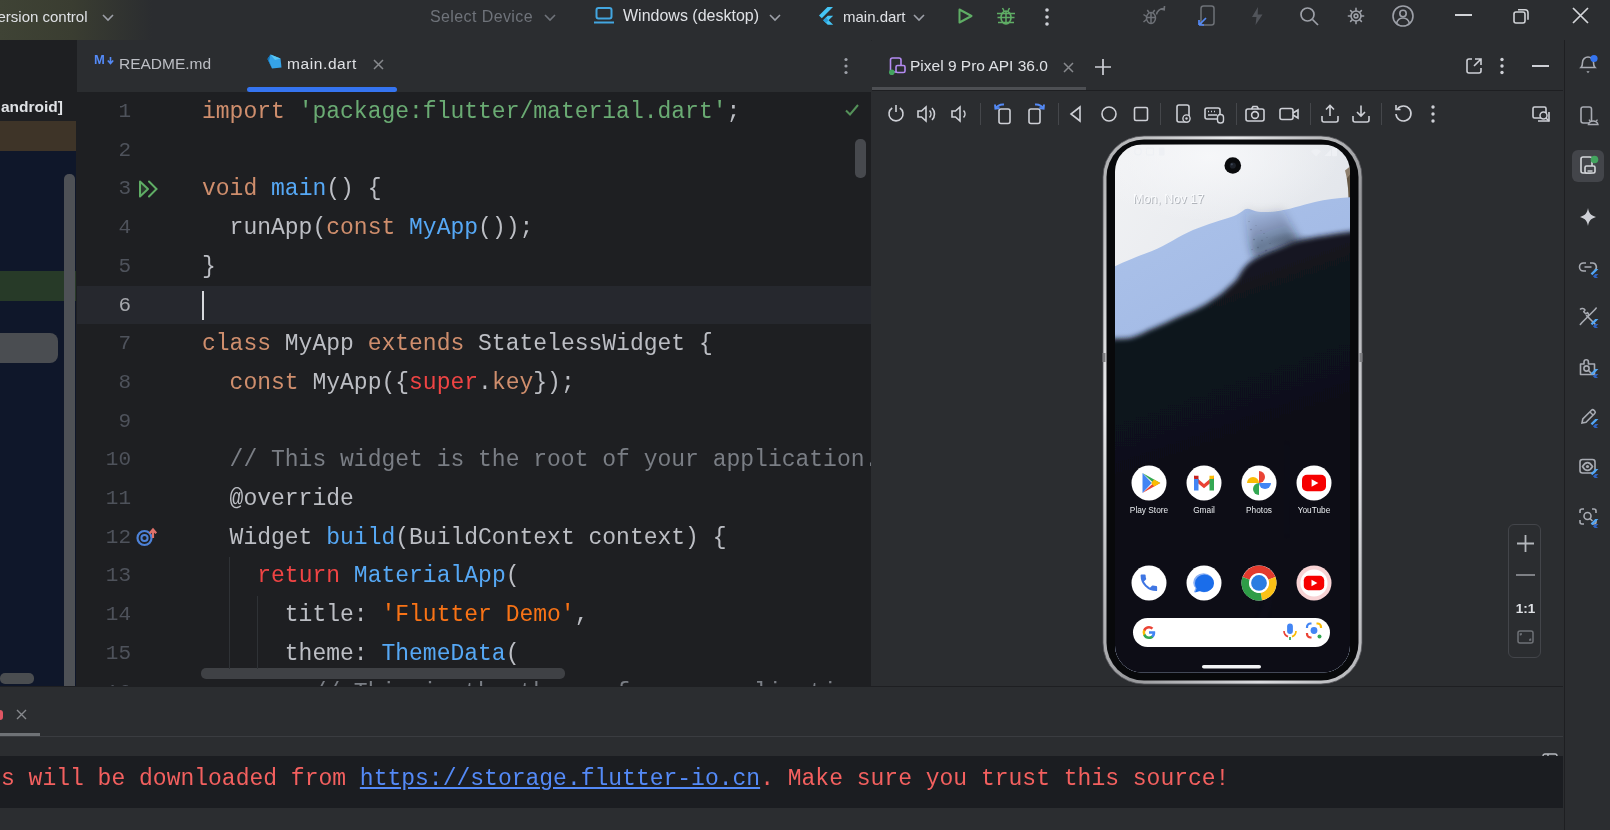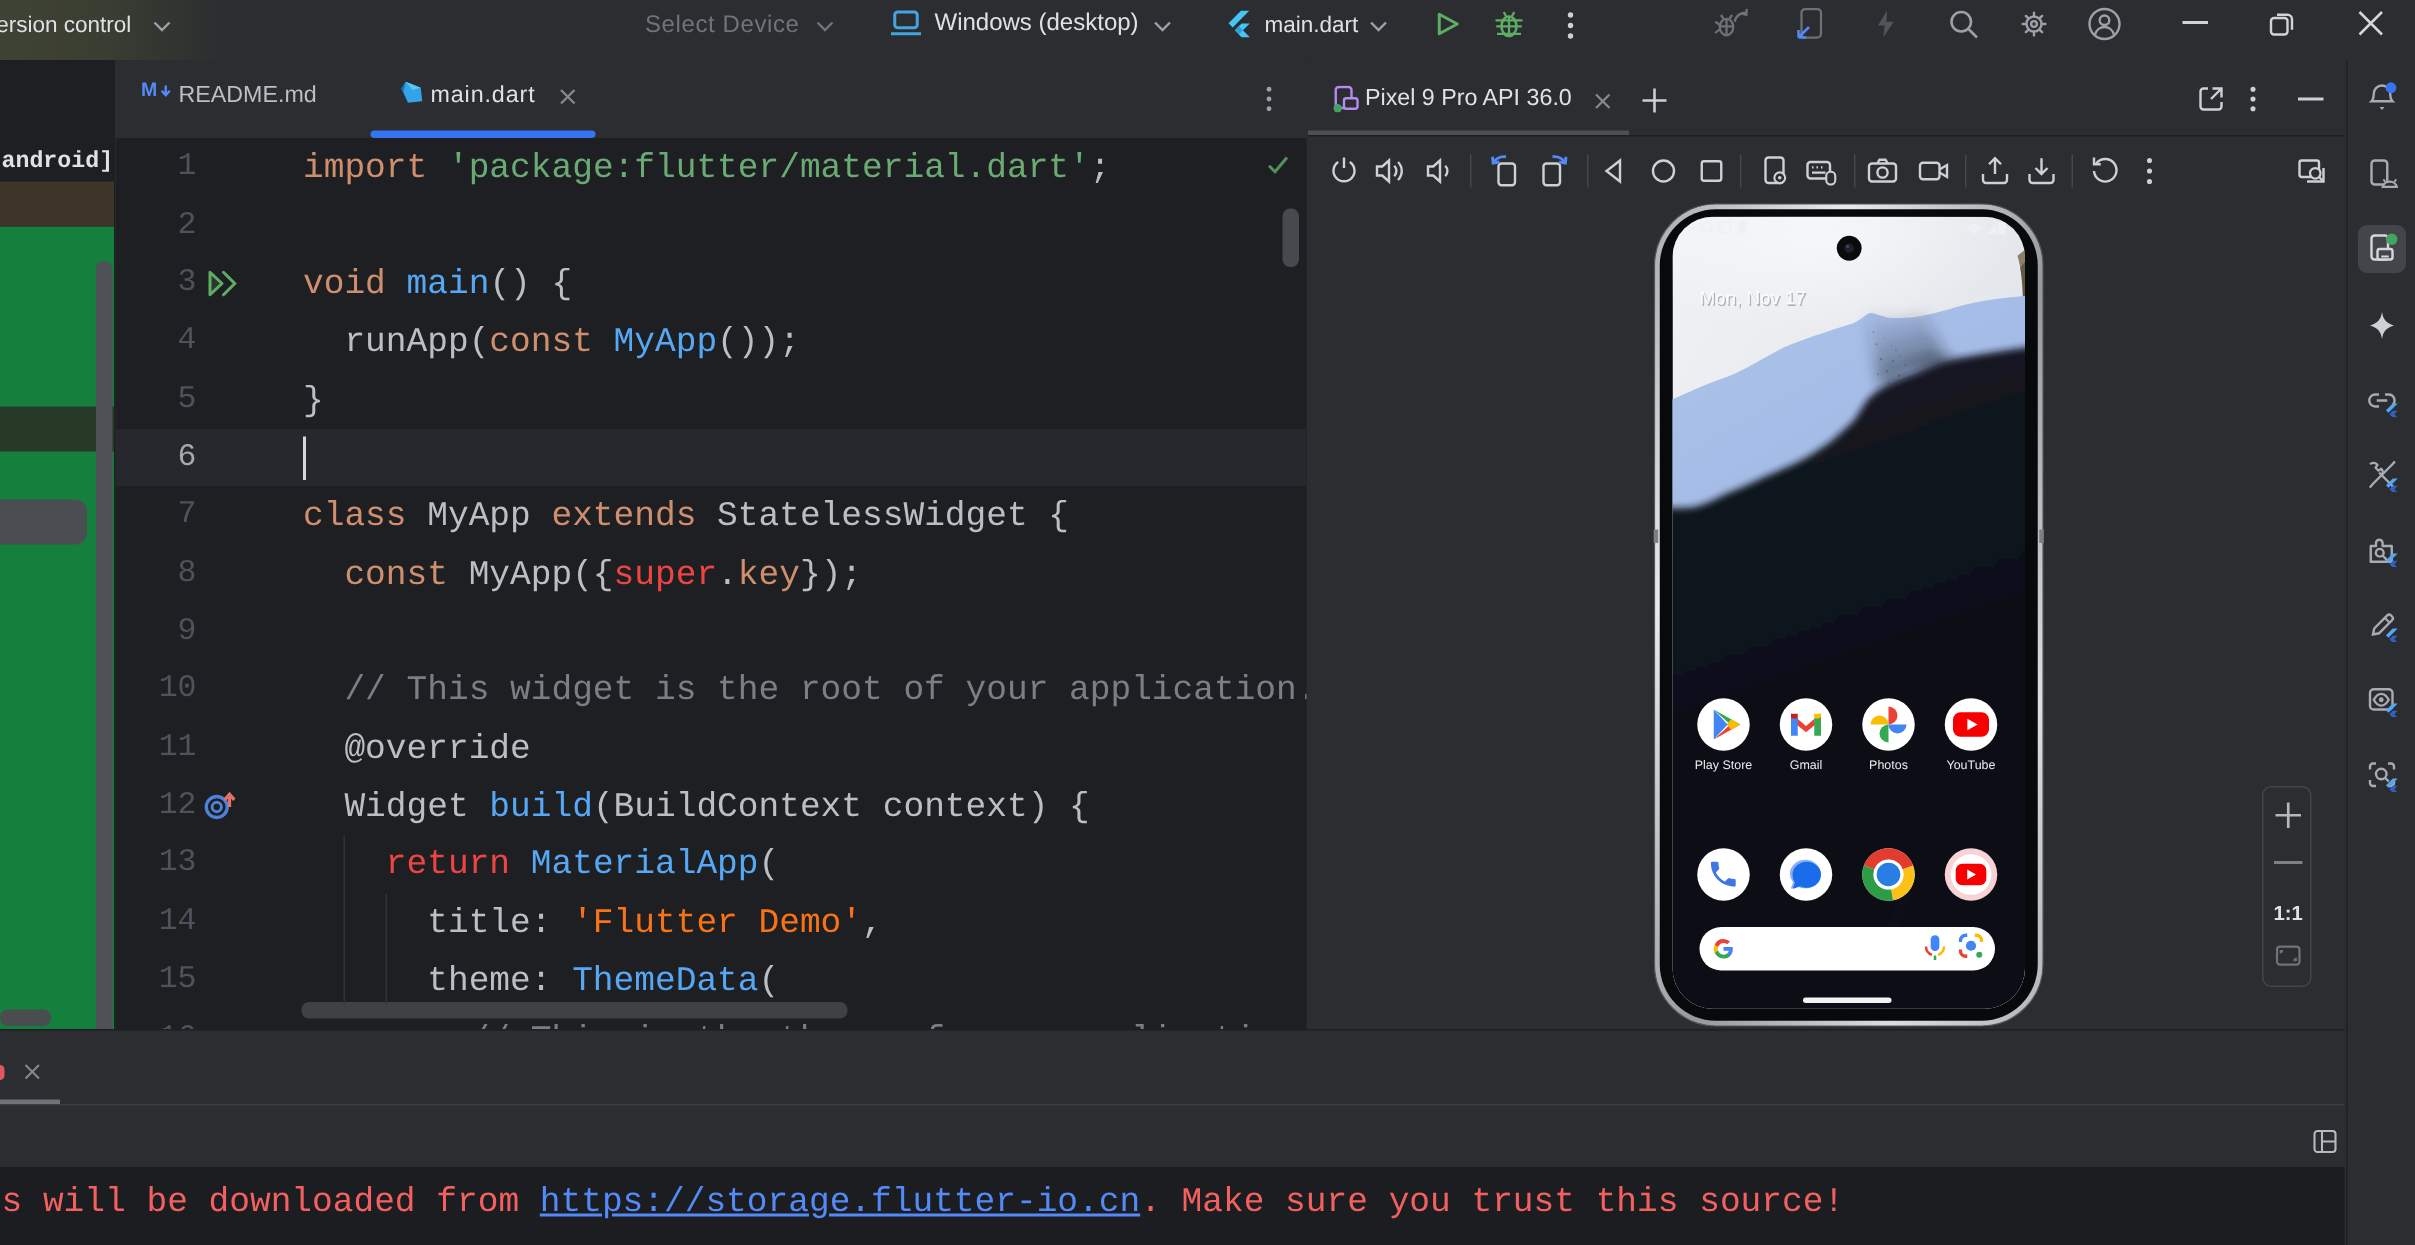--- a/index.html
+++ b/index.html
@@ -128,21 +128,21 @@
 </svg>
   </div>
 <div class="abs" style="left:1571px;top:6px;">
     <svg width="19" height="19">
       <path d="M2 2 L17 17 M17 2 L2 17" stroke="#d4d6da" stroke-width="1.7"></path>
     </svg>
   </div>
 
 <div class="abs" style="left:0;top:40px;width:1563px;height:1px;background:#242629;"></div>
 
-<div class="abs" id="leftpanel" style="left:0;top:40px;width:76px;height:646px;background:#15803d;border-right:1px solid #1e1f22;font-family:Liberation Mono, monospace;">
+<div class="abs" id="leftpanel" style="left:0;top:40px;width:76px;height:646px;background:#0f172a;border-right:1px solid #1e1f22;">
   <div class="abs" style="left:0;top:0;width:76px;height:111px;background:#1e1f22;"></div>
   <div class="abs ui" style="left:1px;top:58px;font-weight:bold;font-size:15.5px;">android]</div>
   <div class="abs" style="left:0;top:81px;width:76px;height:30px;background:#3e3428;"></div>
   <div class="abs" style="left:0;top:231px;width:76px;height:30px;background:#273a28;"></div>
   <div class="abs" style="left:0;top:293px;width:58px;height:30px;background:#4a4d51;border-radius:0 8px 8px 0;"></div>
   <div class="abs" style="left:64px;top:134px;width:11px;height:521px;background:#4e5156;border-radius:5px;"></div>
   <div class="abs" style="left:0;top:633px;width:34px;height:11px;background:#4a4d50;border-radius:5px;"></div>
 </div>
 
 <div class="abs" id="tabstrip" style="left:77px;top:40px;width:794px;height:52px;background:#2b2d30;">
@@ -738,15 +738,15 @@
   <div class="abs" style="left:0;top:46px;width:40px;height:4px;background:#6f7276;"></div>
 </div>
 <div class="abs" style="left:0;top:736px;width:1563px;height:42px;background:#2b2d30;border-top:1px solid #3a3c40;">
   <div class="abs" style="left:1542px;top:16px;">
       <svg width="16" height="16" viewBox="0 0 16 16">
     <rect x="1" y="1" width="14" height="14" rx="2" fill="none" stroke="#b6b9bf" stroke-width="1.4"></rect>
     <path d="M6 1 V15 M6 8 H15" stroke="#b6b9bf" stroke-width="1.4"></path>
   </svg>
     </div>
 </div>
-<div class="abs mono" style="left:0;top:778px;width:1563px;height:52px;background:#1b1d21;text-align:center;">
+<div class="abs mono" style="left:0;top:756px;width:1563px;height:52px;background:#1b1d21;text-align:center;">
   <div class="abs" style="left:1px;top:10px;font-size:23px;color:#f3605f;white-space:pre;">s will be downloaded from <span style="color:#548af7;text-decoration:underline;">https://storage.flutter-io.cn</span>. Make sure you trust this source!</div>
 </div>
 
 </body></html>

